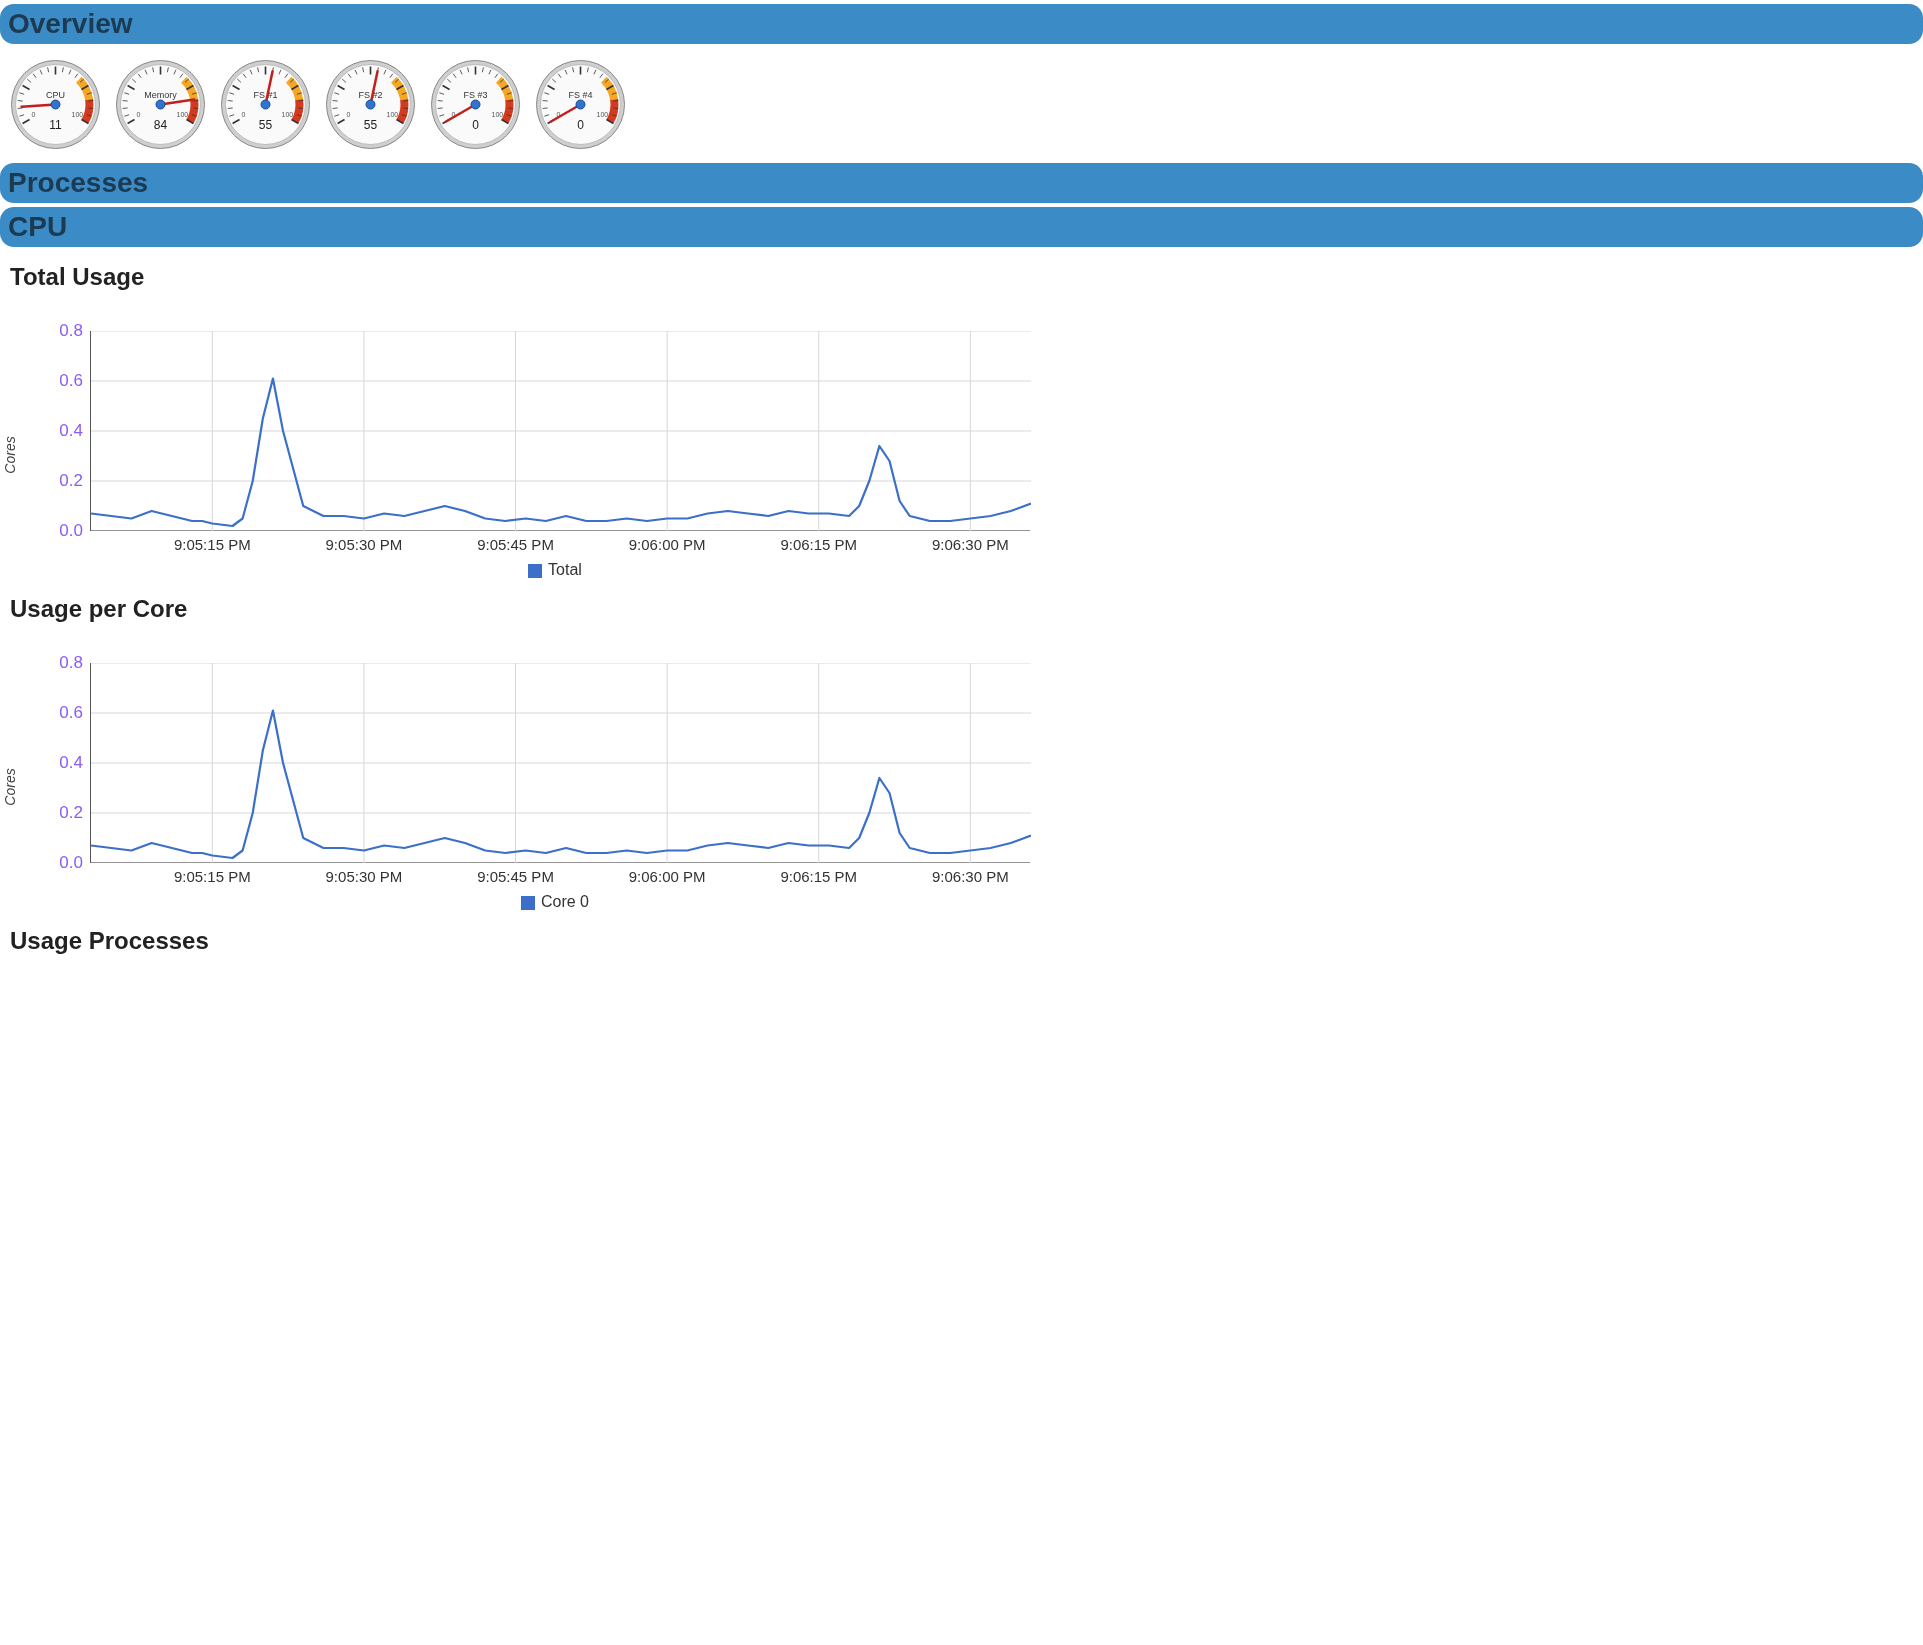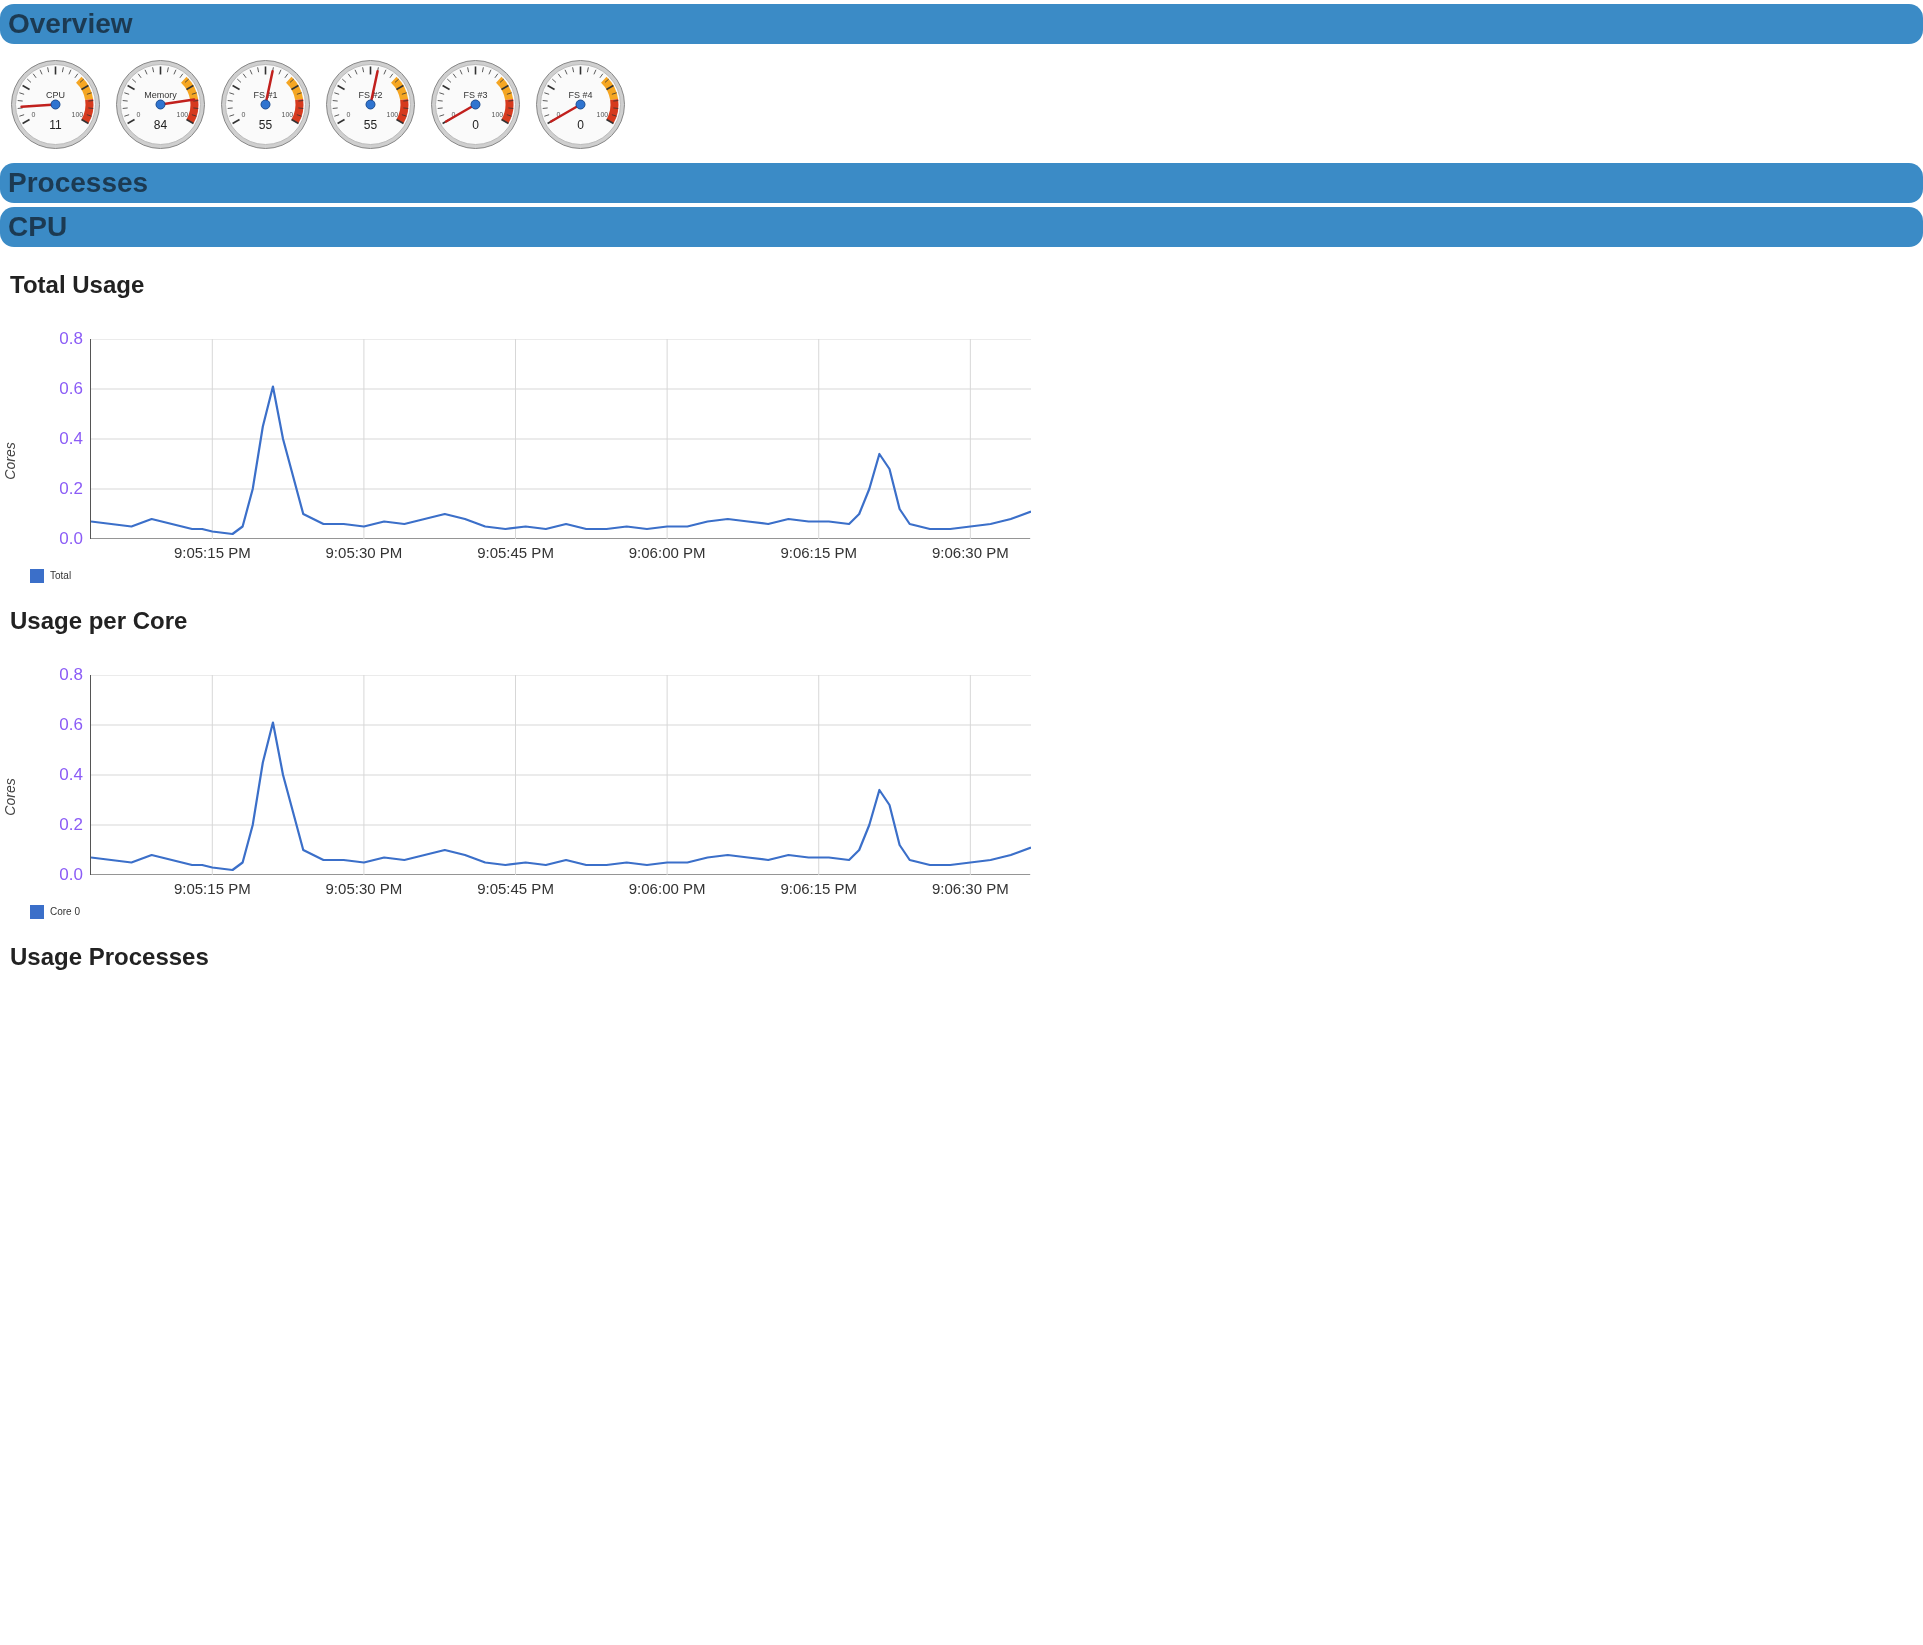--- a/index.html
+++ b/index.html
@@ -25,21 +25,21 @@
   }
   .gauge {
     width: 95px;
     height: 95px;
   }
   .sub-heading {
     font-size: 24px;
     font-weight: 700;
     color: #222;
     padding: 6px 10px 0 10px;
-    margin-top: 18px;
+    margin-top: 10px;
   }
   .chart-wrap {
     position: relative;
     width: 1050px;
     margin: 40px 0 10px 30px;
   }
   .chart-ylabel {
     position: absolute;
     left: -20px;
     top: 50%;
@@ -66,22 +66,23 @@
   .x-tick-label {
     position: absolute;
     top: 100%;
     transform: translateX(-50%);
     font-size: 15px;
     color: #333;
     padding-top: 6px;
     white-space: nowrap;
   }
   .chart-legend {
+    text-align: center;
     margin-top: 30px;
-    font-size: 10px;
+    font-size: 16px;
     color: #333;
   }
   .legend-swatch {
     display: inline-block;
     width: 14px;
     height: 14px;
     background: #3b6fc9;
     vertical-align: middle;
     margin-right: 6px;
   }

